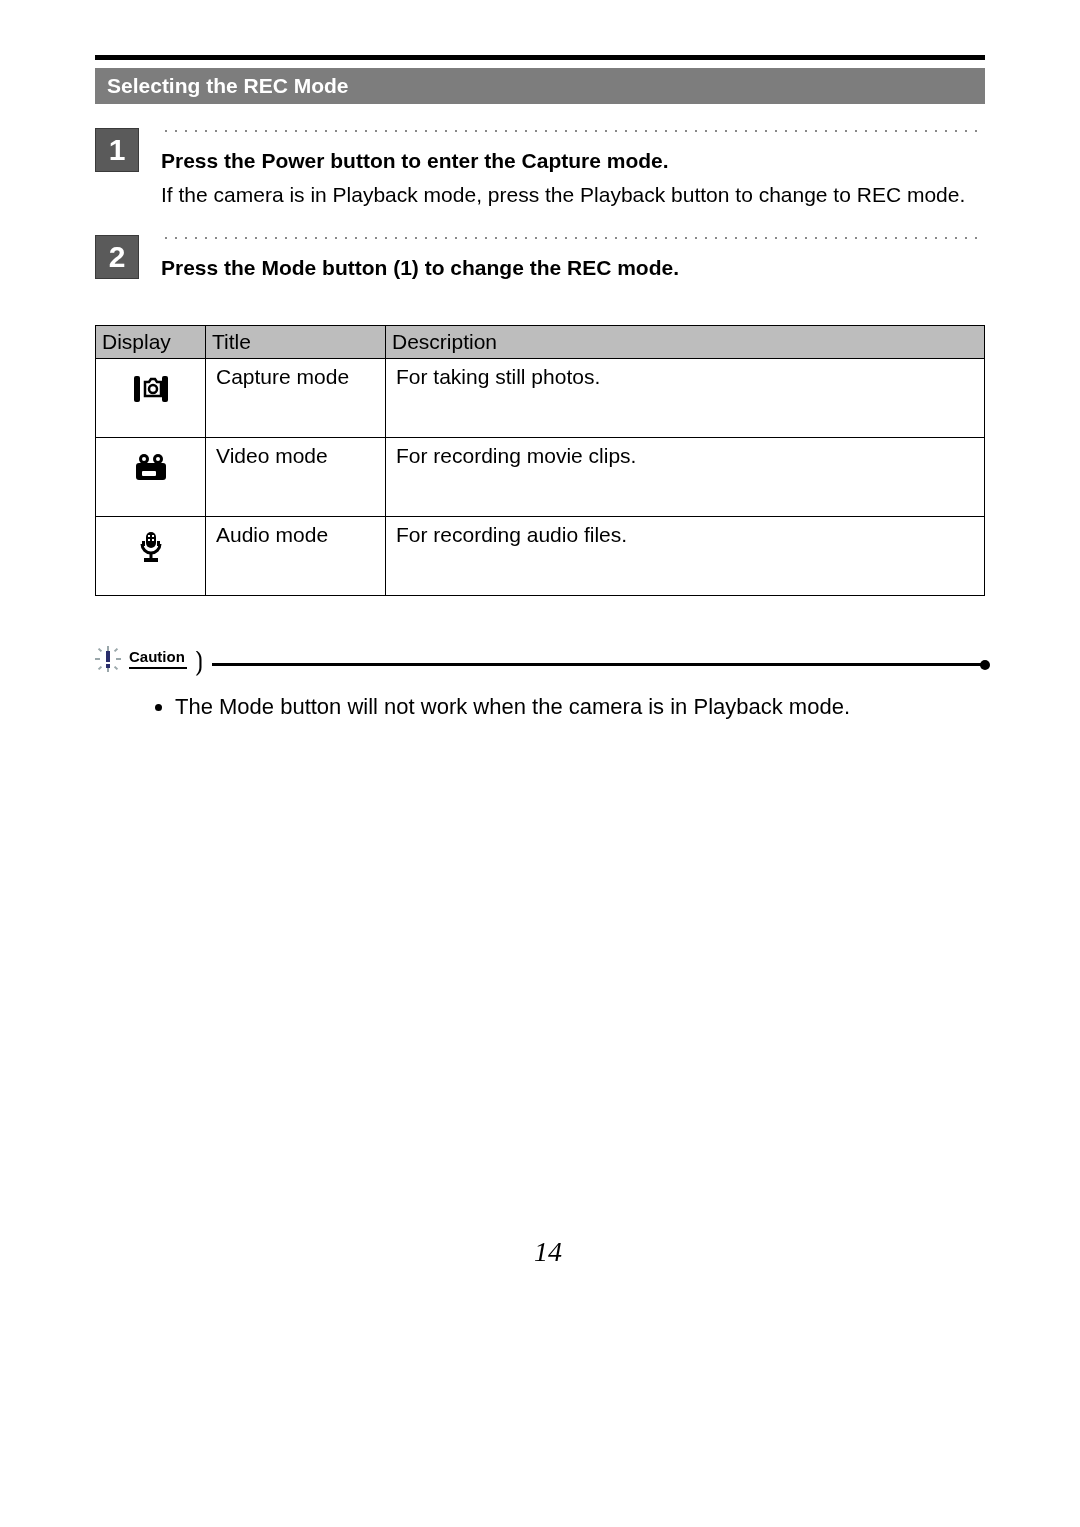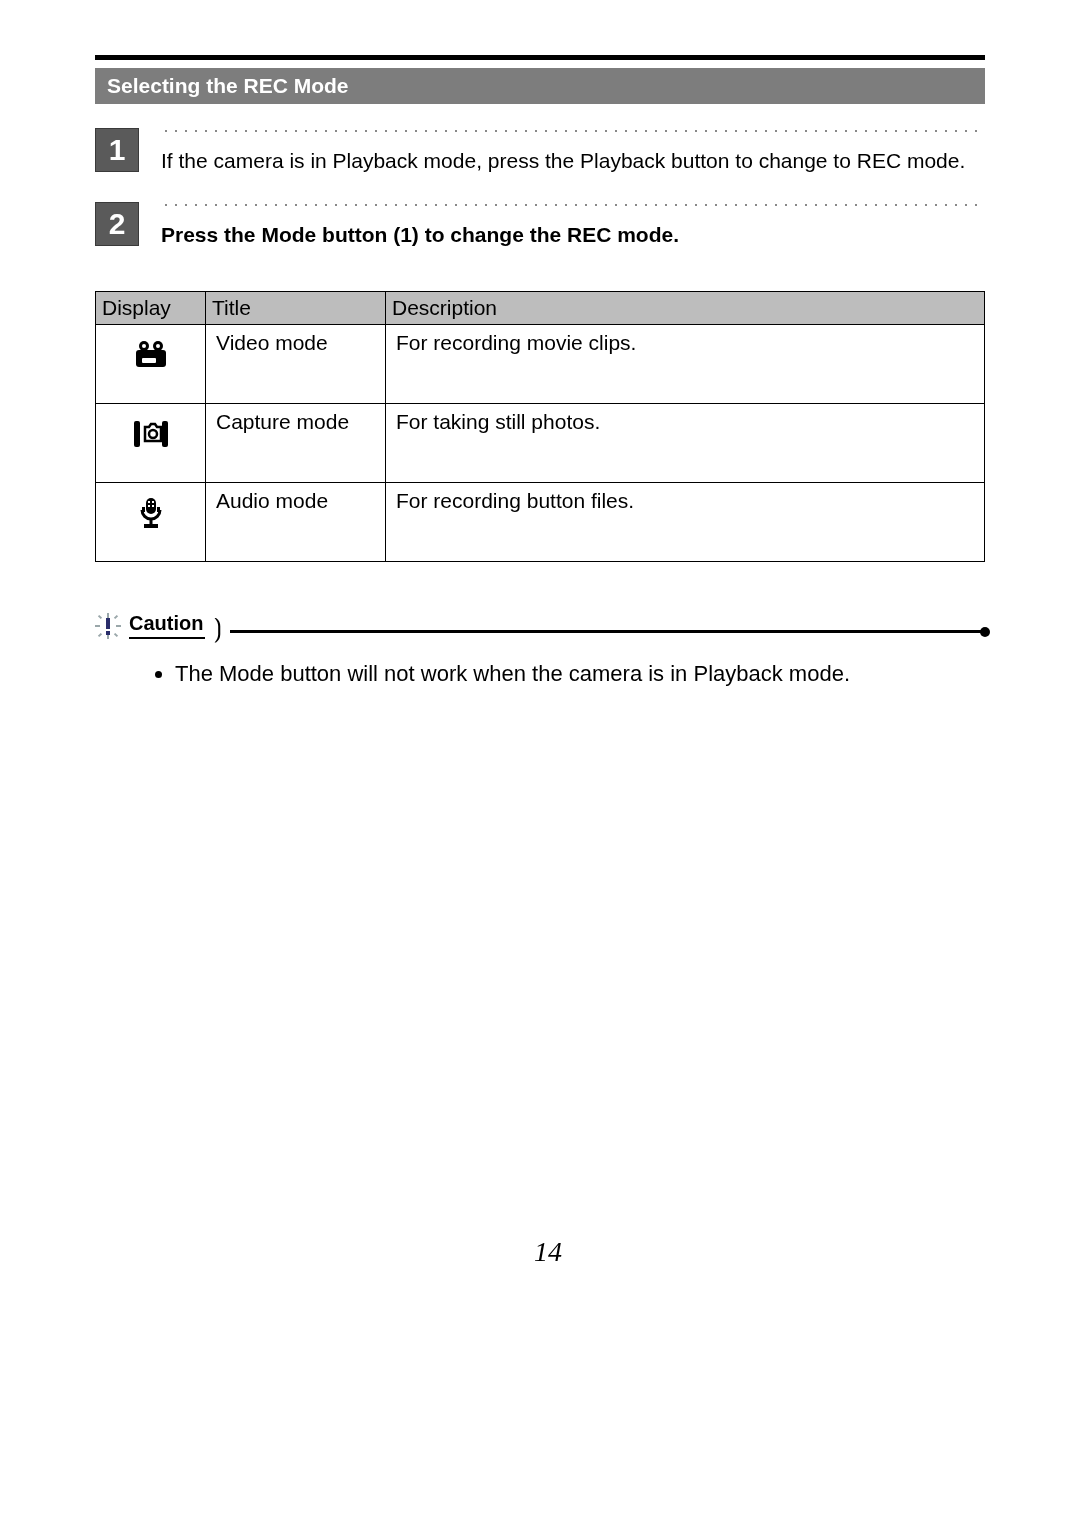--- a/index.html
+++ b/index.html
@@ -81,21 +81,21 @@
   .icon-cell svg { display: block; }
 
   .caution-block { margin-top: 50px; }
   .caution-head {
     display: flex;
     align-items: center;
     gap: 8px;
   }
   .caution-label {
     font-weight: bold;
-    font-size: 20px;
+    font-size: 15px;
     border-bottom: 2px solid #000;
     padding: 0 2px 2px 0;
   }
   .caution-curve {
     font-size: 26px;
     line-height: 1;
     transform: translateY(2px);
   }
   .caution-rule {
     flex: 1;
@@ -139,20 +139,21 @@
 <div class="page">
 
   <div class="top-rule"></div>
 
   <div class="section-header">Selecting the REC Mode</div>
 
   <div class="step-row">
     <div class="step-num">1</div>
     <div class="step-body">
       <div class="dotline"></div>
+      <div class="step-heading">Press the Power button to enter the Capture mode.</div>
       <div class="step-text">If the camera is in Playback mode, press the Playback button to change to REC mode.</div>
     </div>
   </div>
 
   <div class="step-row">
     <div class="step-num">2</div>
     <div class="step-body">
       <div class="dotline"></div>
       <div class="step-heading">Press the Mode button (1) to change the REC mode.</div>
     </div>
@@ -160,69 +161,69 @@
 
   <table class="modes-table">
     <thead>
       <tr>
         <th class="col-display">Display</th>
         <th class="col-title">Title</th>
         <th>Description</th>
       </tr>
     </thead>
     <tbody>
+      <tr>
+        <td class="col-display">
+          <div class="icon-cell">
+            <svg width="40" height="30" viewBox="0 0 40 30">
+              <rect x="3" y="2" width="6" height="26" rx="2" fill="#000"></rect>
+              <rect x="31" y="2" width="6" height="26" rx="2" fill="#000"></rect>
+              <path d="M14 8 h4 l2 -3 h4 l2 3 h4 v14 h-16 z" fill="none" stroke="#000" stroke-width="2.5"></path>
+              <circle cx="22" cy="15" r="4" fill="none" stroke="#000" stroke-width="2.5"></circle>
+            </svg>
+          </div>
+        </td>
+        <td class="col-title">Capture mode</td>
+        <td>For taking still photos.</td>
+      </tr>
       <tr>
         <td class="col-display">
           <div class="icon-cell">
             <svg width="36" height="30" viewBox="0 0 36 30">
               <rect x="3" y="10" width="30" height="17" rx="3" fill="#000"></rect>
               <rect x="9" y="18" width="14" height="5" rx="1" fill="#fff"></rect>
               <circle cx="11" cy="6" r="5" fill="#000"></circle>
               <circle cx="11" cy="6" r="2" fill="#fff"></circle>
               <circle cx="25" cy="6" r="5" fill="#000"></circle>
               <circle cx="25" cy="6" r="2" fill="#fff"></circle>
             </svg>
           </div>
         </td>
         <td class="col-title">Video mode</td>
         <td>For recording movie clips.</td>
-      </tr>
-      <tr>
-        <td class="col-display">
-          <div class="icon-cell">
-            <svg width="40" height="30" viewBox="0 0 40 30">
-              <rect x="3" y="2" width="6" height="26" rx="2" fill="#000"></rect>
-              <rect x="31" y="2" width="6" height="26" rx="2" fill="#000"></rect>
-              <path d="M14 8 h4 l2 -3 h4 l2 3 h4 v14 h-16 z" fill="none" stroke="#000" stroke-width="2.5"></path>
-              <circle cx="22" cy="15" r="4" fill="none" stroke="#000" stroke-width="2.5"></circle>
-            </svg>
-          </div>
-        </td>
-        <td class="col-title">Capture mode</td>
-        <td>For taking still photos.</td>
       </tr>
       <tr>
         <td class="col-display">
           <div class="icon-cell">
             <svg width="30" height="34" viewBox="0 0 30 34">
               <rect x="10" y="2" width="10" height="16" rx="5" fill="#000"></rect>
               <path d="M6 14 a9 9 0 0 0 18 0" fill="none" stroke="#000" stroke-width="3"></path>
               <rect x="6" y="11" width="3" height="5" fill="#000"></rect>
               <rect x="21" y="11" width="3" height="5" fill="#000"></rect>
               <rect x="13.5" y="23" width="3" height="6" fill="#000"></rect>
               <rect x="8" y="28" width="14" height="4" fill="#000"></rect>
               <rect x="12" y="5" width="2" height="2" fill="#fff"></rect>
               <rect x="16" y="5" width="2" height="2" fill="#fff"></rect>
               <rect x="12" y="9" width="2" height="2" fill="#fff"></rect>
               <rect x="16" y="9" width="2" height="2" fill="#fff"></rect>
             </svg>
           </div>
         </td>
         <td class="col-title">Audio mode</td>
-        <td>For recording button files.</td>
+        <td>For recording audio files.</td>
       </tr>
     </tbody>
   </table>
 
   <div class="caution-block">
     <div class="caution-head">
       <span class="caution-icon">
         <svg width="26" height="26" viewBox="0 0 26 26">
           <g fill="#9aa7aa">
             <rect x="12" y="0" width="2" height="5"></rect>

